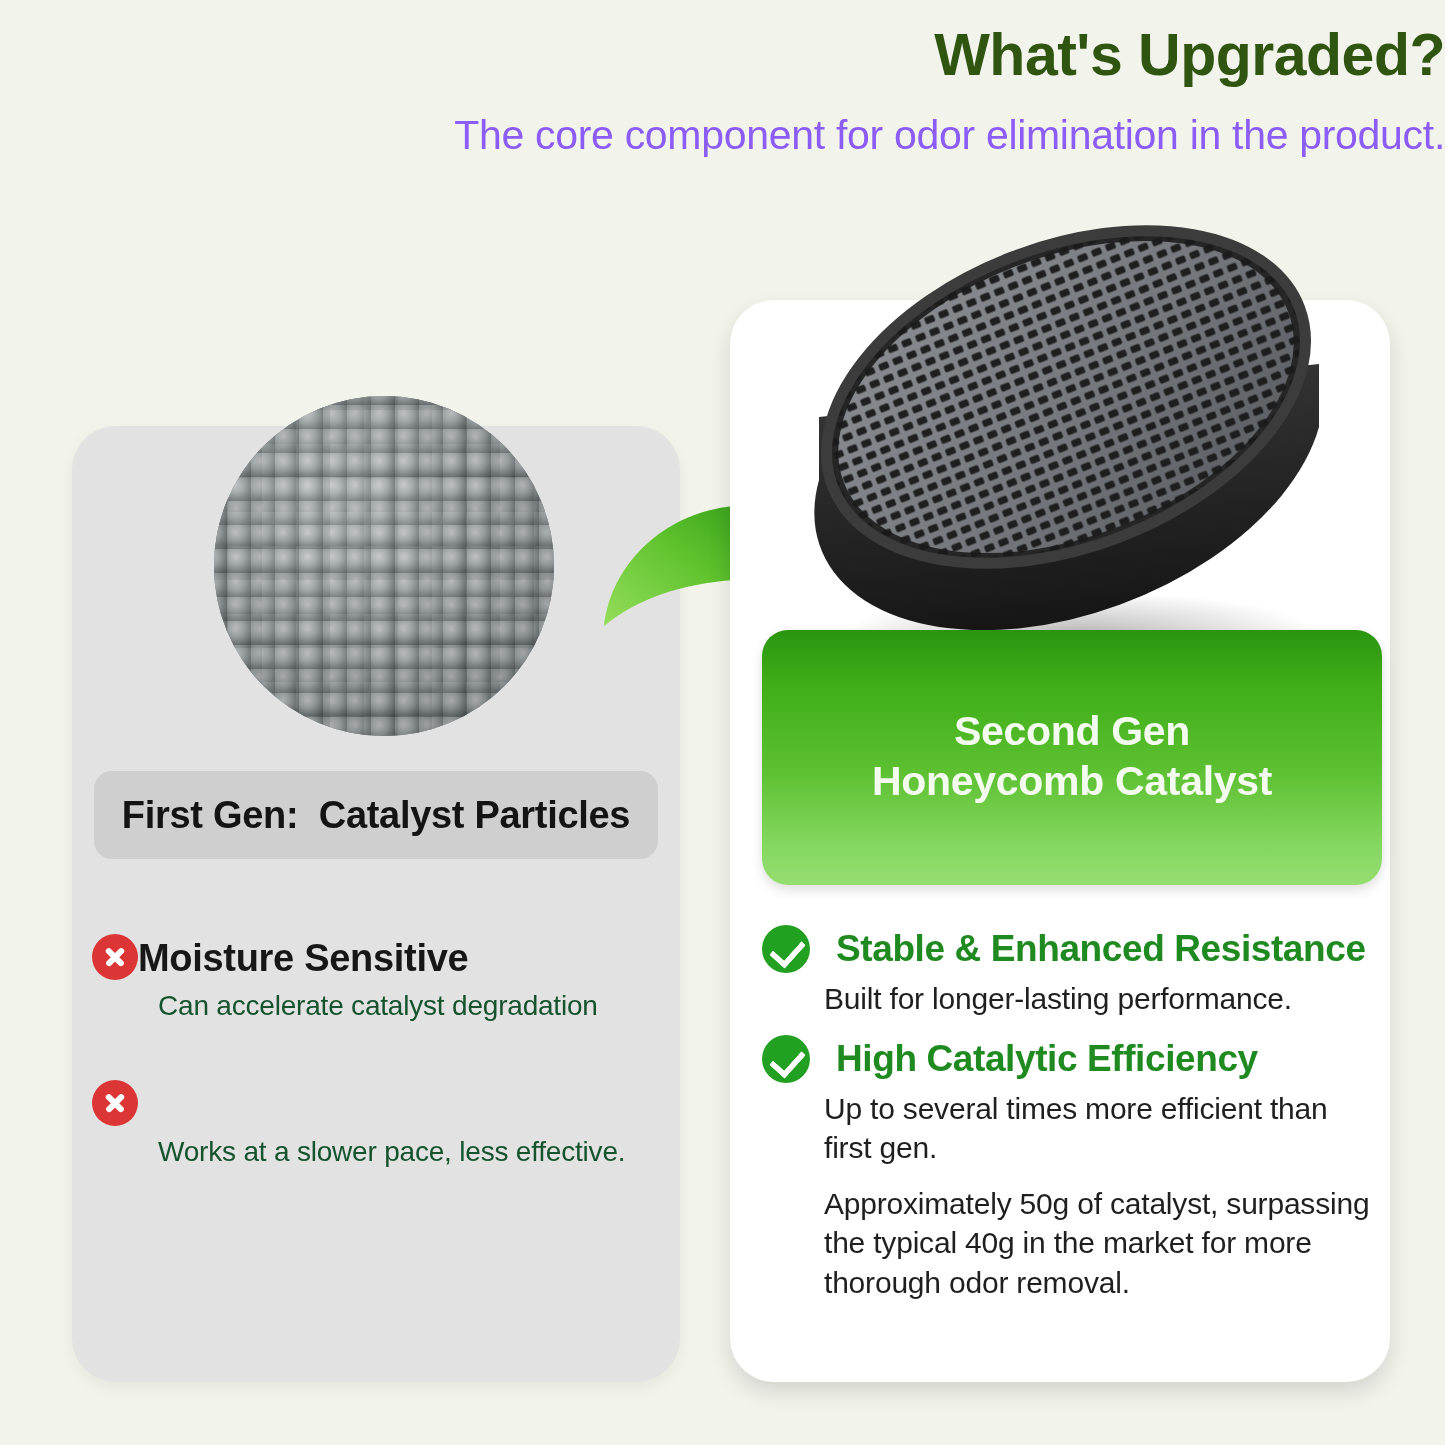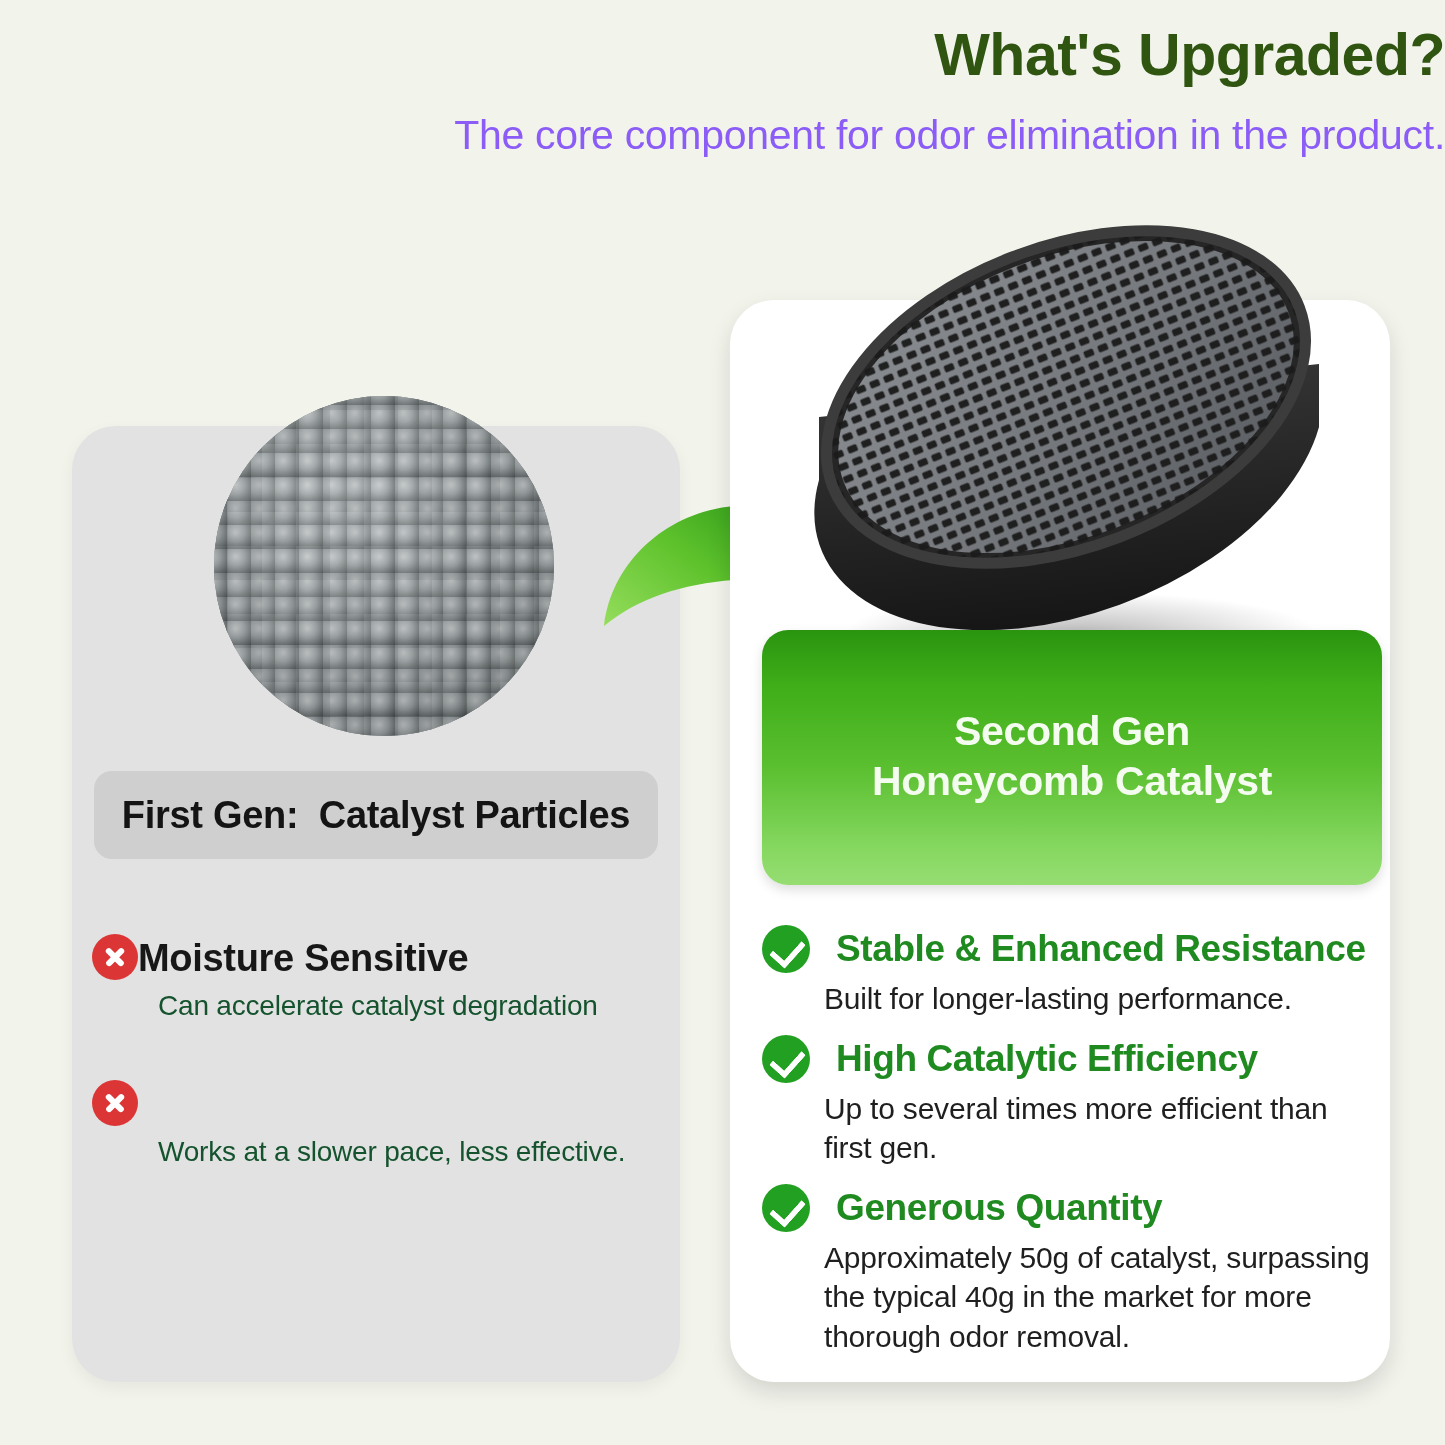--- a/index.html
+++ b/index.html
@@ -368,23 +368,19 @@
 
       <div class="pos-row">
         <div class="pos-head">
           <span class="icon-check"></span>
           <span class="pos-title">High Catalytic Efficiency</span>
         </div>
         <div class="pos-desc">Up to several times more efficient than first gen.</div>
       </div>
 
       <div class="pos-row">
-        <div class="pos-head">
-          <span class="icon-check"></span>
-          <span class="pos-title">Generous Quantity</span>
-        </div>
         <div class="pos-desc">Approximately 50g of catalyst, surpassing the typical 40g in the market for more thorough odor removal.</div>
       </div>
 
     </div>
   </div>
 
 </div>
 
 </body></html>

